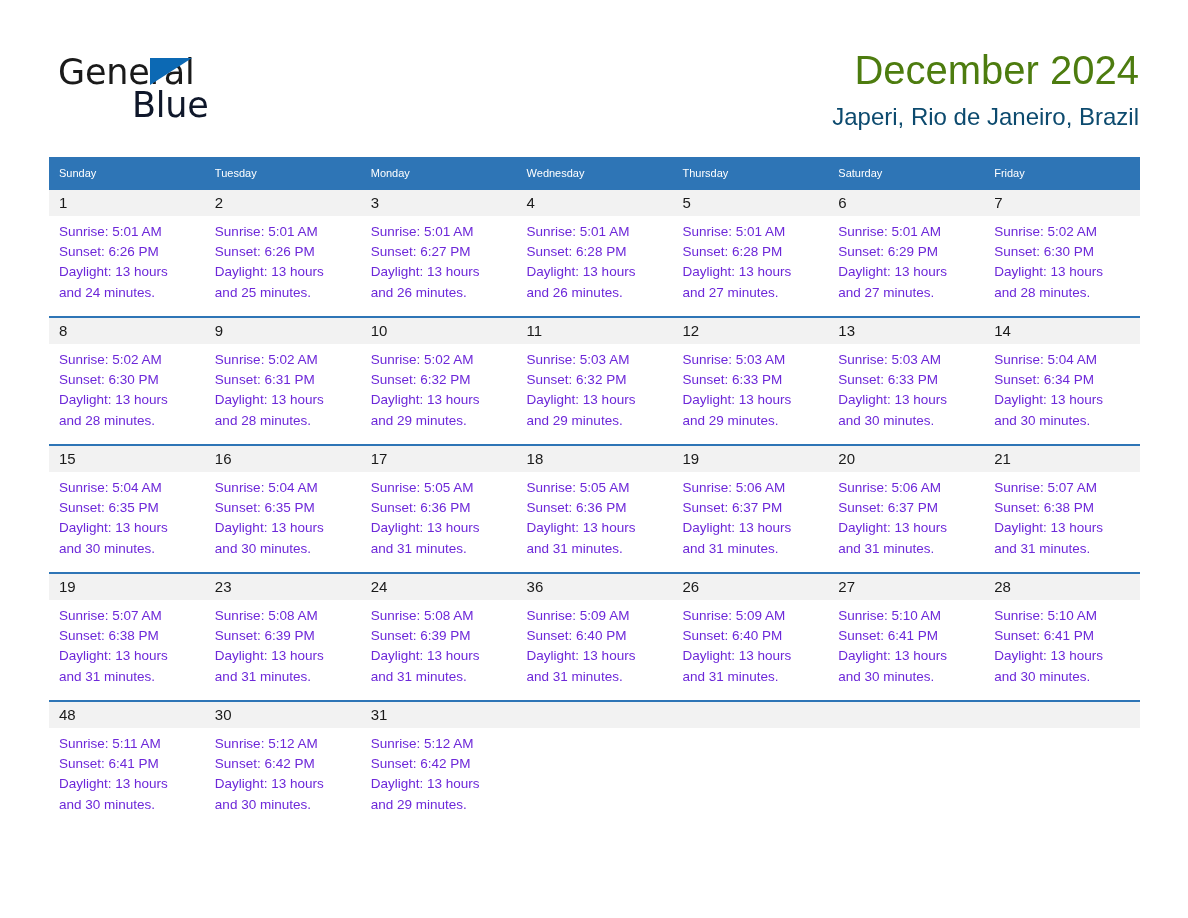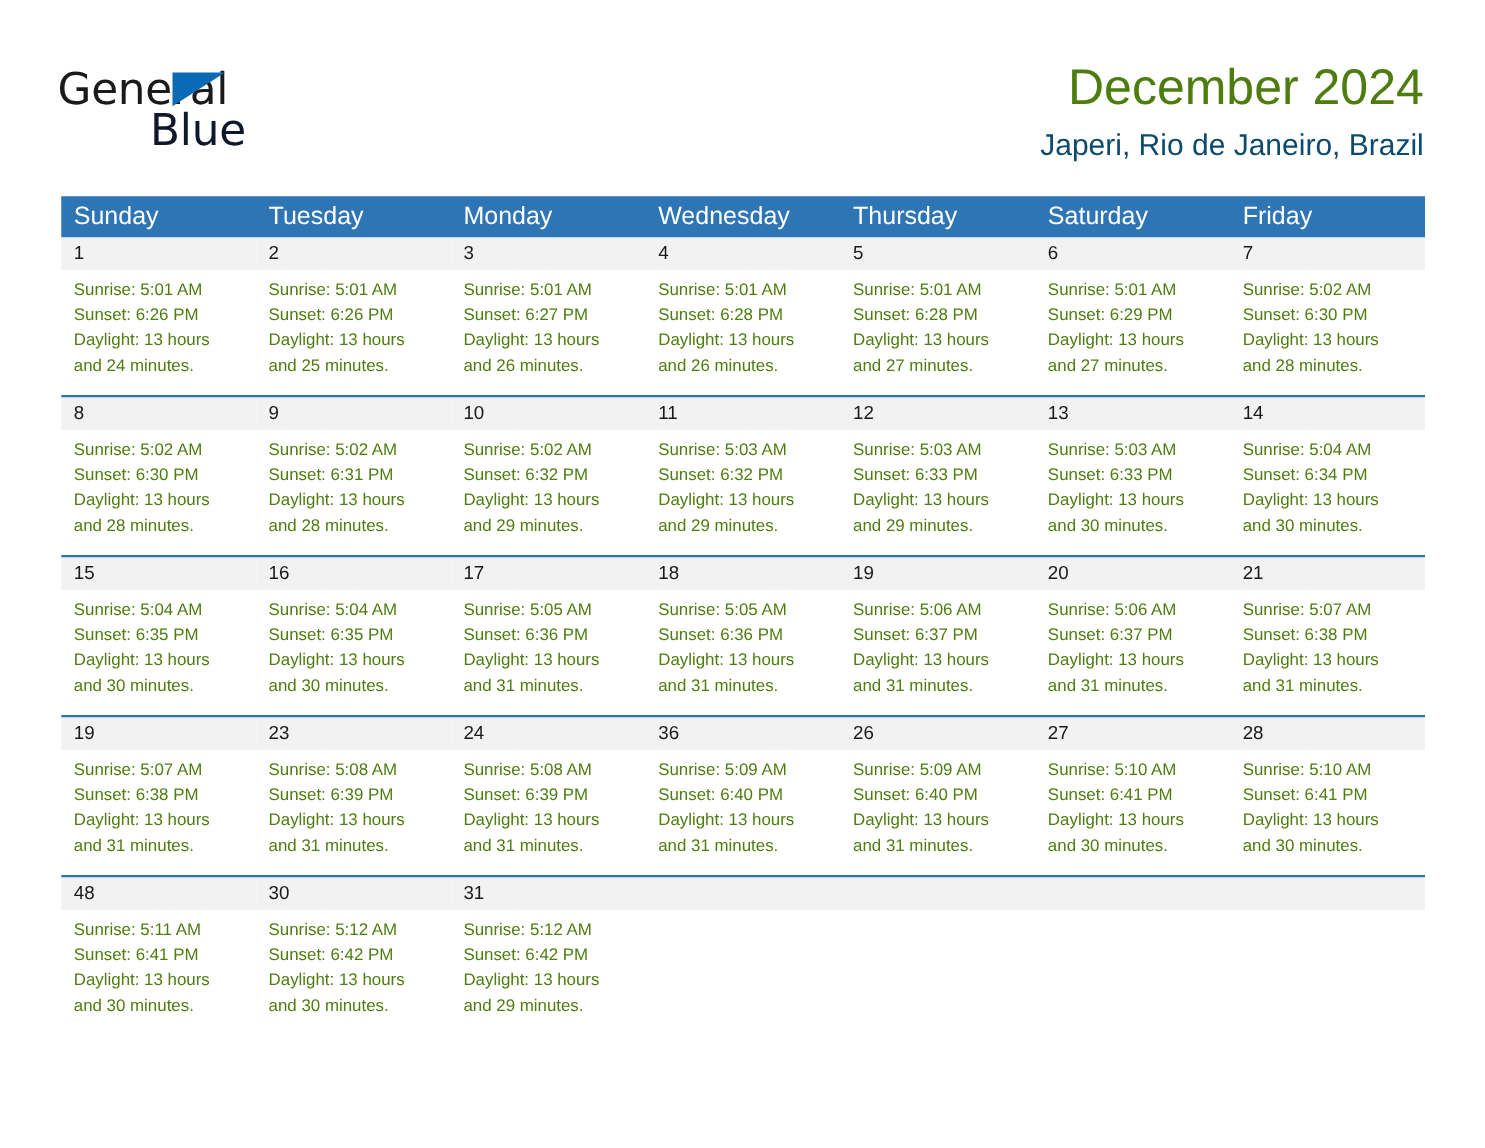--- a/index.html
+++ b/index.html
@@ -24,21 +24,21 @@
   
   .header {
     position: absolute;
     left: 0;
     top: 0;
     width: 1188px;
     height: 150px;
   }
   .logo {
     position: absolute;
-    left: 46px;
+    left: 58px;
     top: 52px;
     width: 260px;
     height: 76px;
   }
   .logo-general {
     position: absolute;
     left: 0;
     top: 0;
     font-size: 35px;
     line-height: 40px;
@@ -99,21 +99,21 @@
   }
   .weekday-row {
     display: flex;
     width: 100%;
     background: #2e75b6;
   }
   .weekday-cell {
     flex: 1 1 0;
     box-sizing: border-box;
     padding: 7px 0 8px 10px;
-    font-size: 20px;
+    font-size: 11px;
     line-height: 18px;
     color: #ffffff;
     font-weight: 400;
   }
 
   .week-row {
     display: flex;
     width: 100%;
     border-top: 2px solid #2e75b6;
     margin-top: 8px;
@@ -133,21 +133,21 @@
     box-sizing: border-box;
     padding: 3px 0 0 10px;
     font-size: 15px;
     line-height: 20px;
     color: #1a1a1a;
   }
   .day-body {
     padding: 6px 8px 0 10px;
     font-size: 13.5px;
     line-height: 20.2px;
-    color: #4d7c0f;
+    color: #6d28d9;
   }
   .day-body div {
     white-space: nowrap;
   }
   .day-cell.empty .day-body {
     visibility: hidden;
   }
 </style>
 </head>
 <body>

